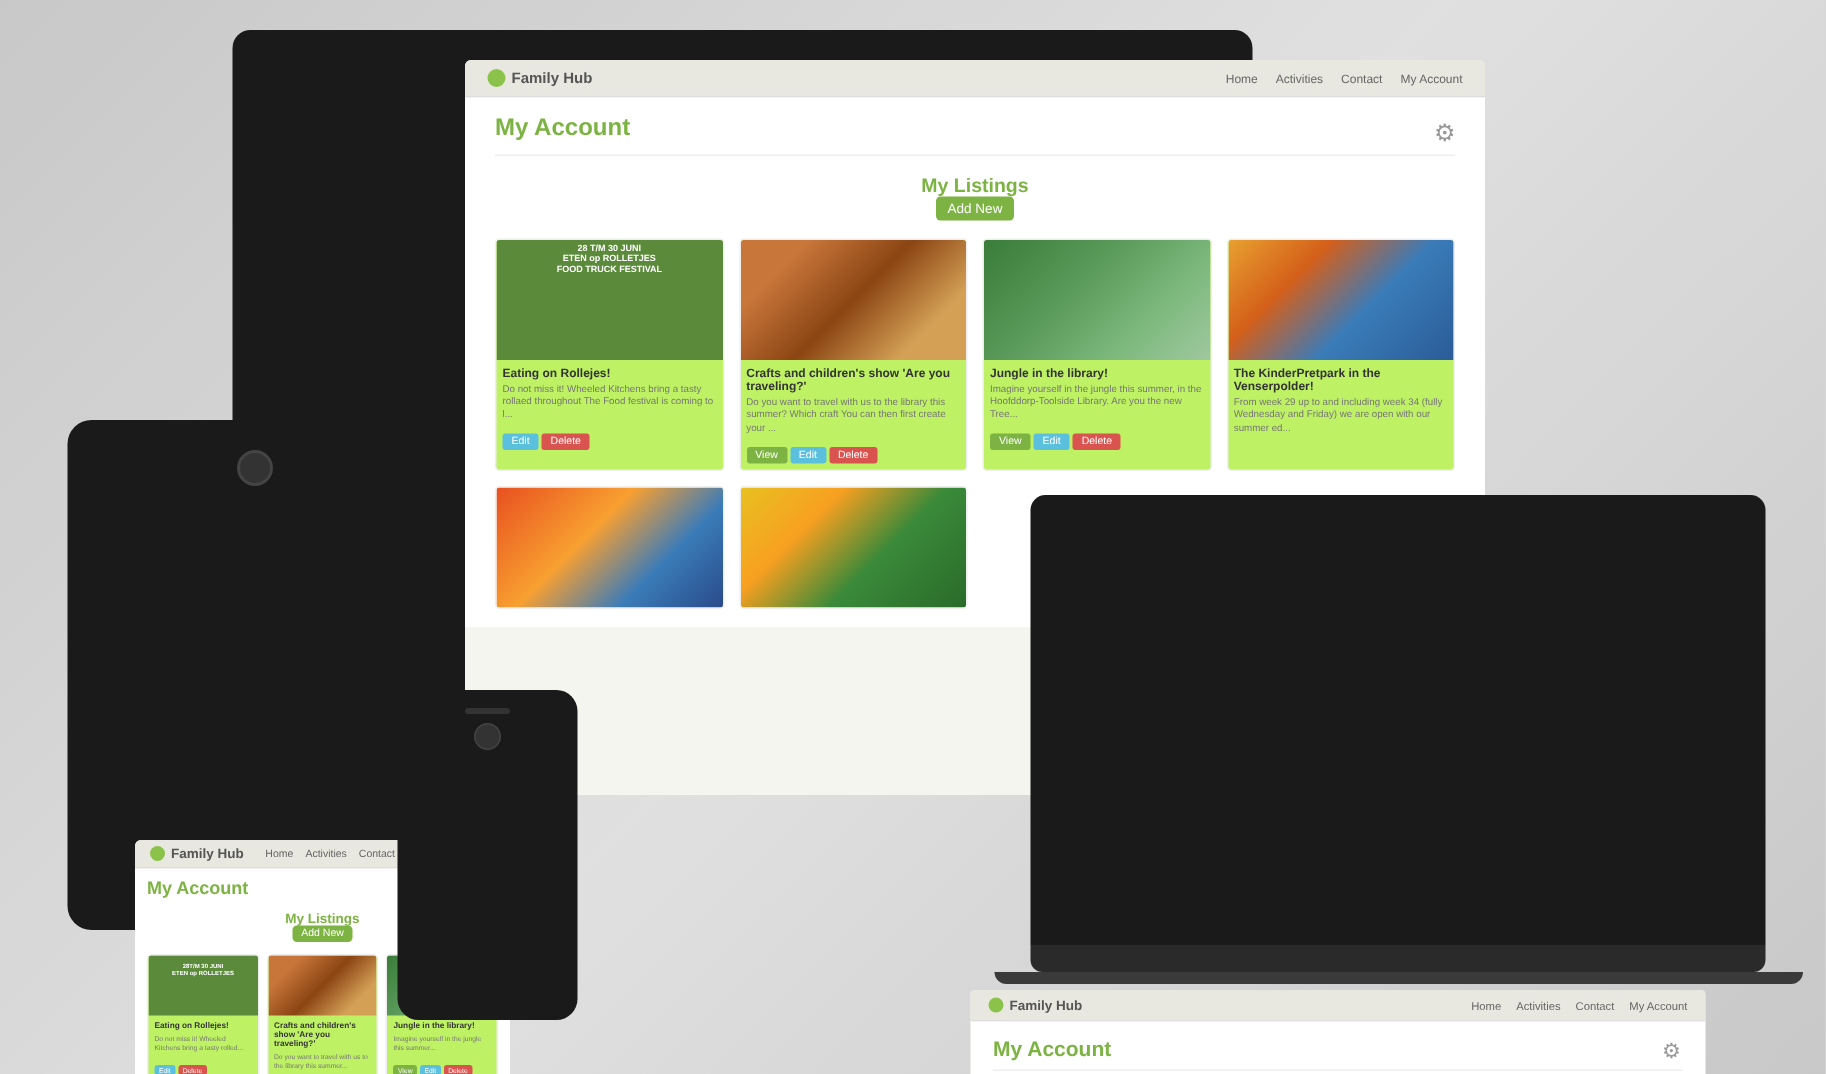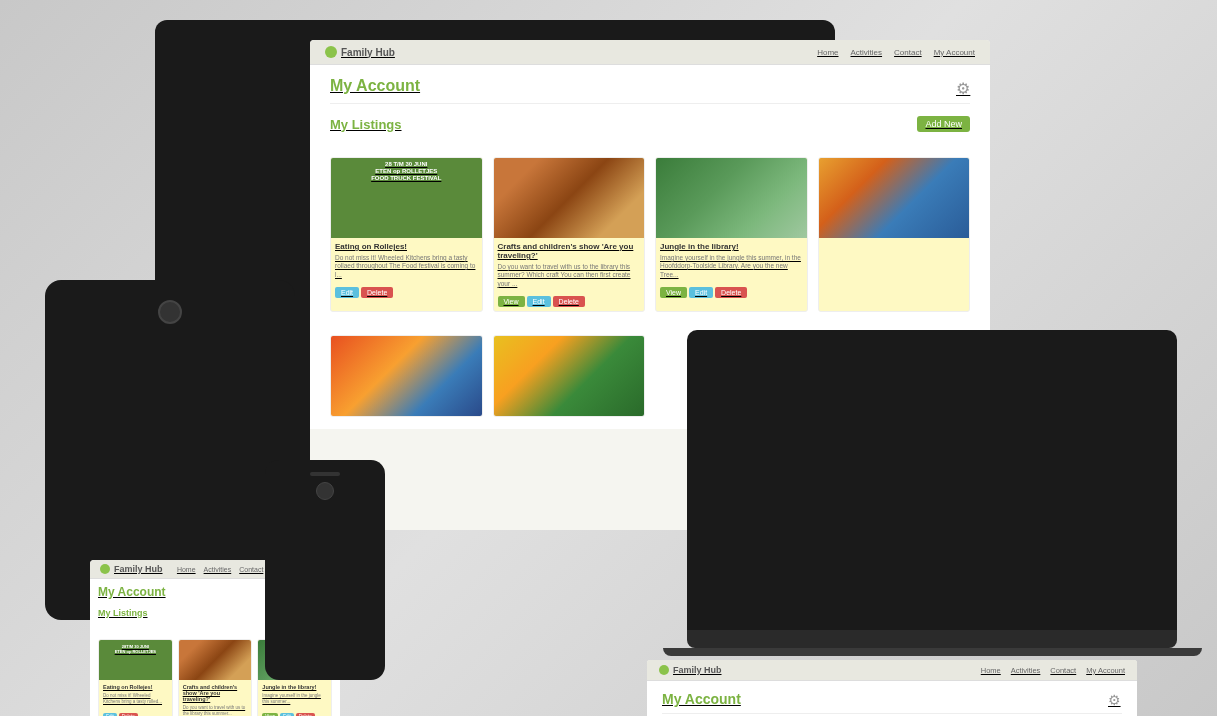--- a/index.html
+++ b/index.html
@@ -172,21 +172,20 @@
       width: 110%;
       margin-left: -5%;
     }
 
     
     .app-ui {
       width: 100%;
       height: 100%;
       background: #f5f5f0;
       font-family: Arial, sans-serif;
-      text-decoration: underline;
     }
 
     
     .app-nav {
       background: #e8e8e0;
       padding: 4px 10px;
       display: flex;
       align-items: center;
       justify-content: space-between;
       border-bottom: 1px solid #ddd;
@@ -244,20 +243,21 @@
       height: 14px;
       color: #999;
       font-size: 12px;
     }
 
     .section-title-row {
       display: flex;
       align-items: center;
       justify-content: space-between;
       margin-bottom: 8px;
+      flex-direction: column;
     }
 
     .section-title {
       color: #7cb342;
       font-size: 10px;
       font-weight: bold;
     }
 
     .add-new-btn {
       background: #7cb342;
@@ -270,25 +270,24 @@
     }
 
     
     .listings-grid {
       display: grid;
       grid-template-columns: repeat(4, 1fr);
       gap: 6px;
     }
 
     .listing-card {
-      background: #fef9c3;
+      background: #bef264;
       border: 1px solid #eee;
       border-radius: 3px;
       overflow: hidden;
-      margin-top: 13px;
     }
 
     .card-img-placeholder {
       width: 100%;
       height: 55px;
       display: block;
     }
 
     .card-body {
       padding: 4px;
@@ -474,20 +473,24 @@
               </div>
               <div class="card-actions">
                 <button class="btn-view">View</button>
                 <button class="btn-edit">Edit</button>
                 <button class="btn-delete">Delete</button>
               </div>
             </div>
 
             <div class="listing-card">
               <div class="card-img-placeholder img-kinderpark"></div>
+              <div class="card-body">
+                <div class="card-title">The KinderPretpark in the Venserpolder!</div>
+                <div class="card-desc">From week 29 up to and including week 34 (fully Wednesday and Friday) we are open with our summer ed...</div>
+              </div>
             </div>
           </div>
 
           <div class="listings-grid" style="margin-top:10px;">
             <div class="listing-card">
               <div class="card-img-placeholder img-japan"></div>
             </div>
             <div class="listing-card">
               <div class="card-img-placeholder img-family"></div>
             </div>

